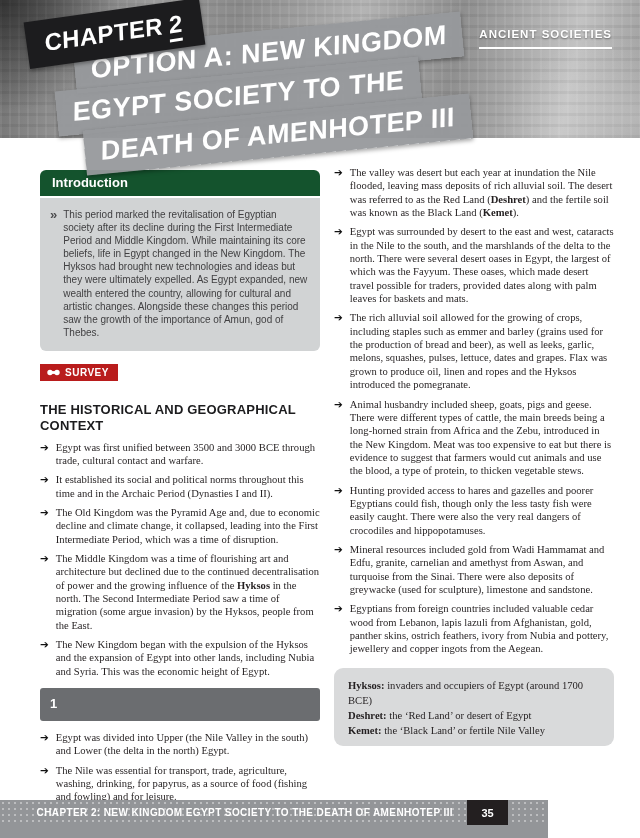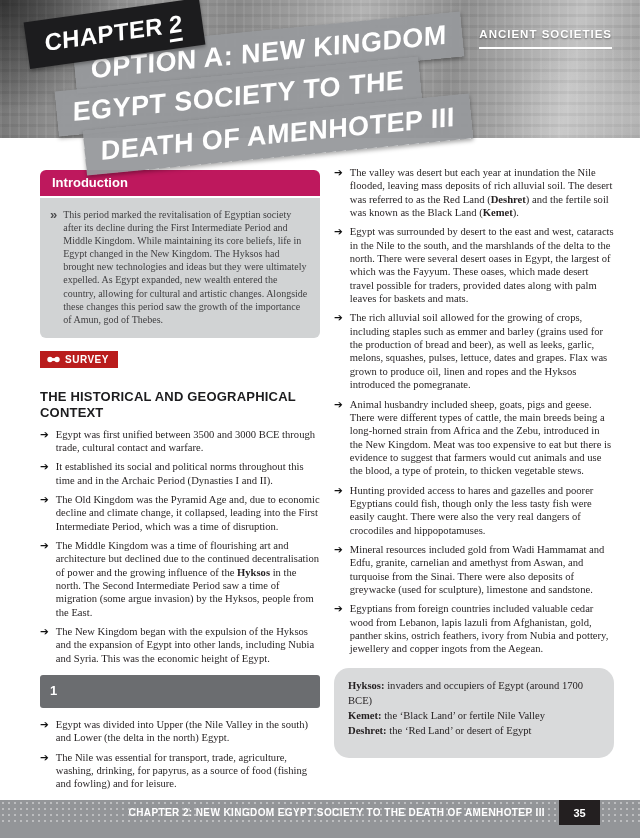--- a/index.html
+++ b/index.html
@@ -42,34 +42,34 @@
   .line3 { left:84px;  top:112px; transform:rotate(-5.5deg); }
 
   
   .content { display:flex; gap:14px; padding:0 26px 0 40px; }
   .col { width:280px; }
   .col.left  { padding-top:32px; }
   .col.right { padding-top:28px; }
 
   
   .intro-head {
-    background:#be185d; color:#fff; border-radius:6px 6px 0 0;
+    background:#14532d; color:#fff; border-radius:6px 6px 0 0;
     font-family:"Liberation Sans",sans-serif; font-weight:bold; font-size:13px;
     padding:5px 12px 6px;
   }
   .intro-body {
     background:#d1d3d4; border-radius:0 0 6px 6px; margin-top:2px;
     padding:10px 12px 12px 10px; display:flex; gap:6px;
   }
   .intro-glyph {
     font-family:"Liberation Sans",sans-serif; font-weight:bold; font-size:13px;
     color:#4d4d4f; line-height:1.1;
   }
   .intro-text {
-    font-family:Liberation Serif, serif; font-size:10px; line-height:1.31;
+    font-family:Liberation Sans, sans-serif; font-size:10px; line-height:1.31;
     color:#414042;
   }
 
   
   .survey-badge {
     display:inline-flex; align-items:center; gap:5px; margin-top:13px;
     background:#b91c1c; color:#fff; padding:3px 9px 3px 7px;
     font-family:"Liberation Sans",sans-serif; font-weight:bold; font-size:10px;
     letter-spacing:.5px;
   }
@@ -92,27 +92,27 @@
   .sec-header {
     display:flex; gap:7px; background:#6b6d70; color:#fff; border-radius:3px;
     padding:8px 10px 9px; margin:10px 0 10px;
     font-family:"Liberation Sans",sans-serif; font-weight:bold; font-size:13px;
     line-height:1.22;
   }
   .sec-header .num { flex:0 0 auto; }
 
   
   .defbox {
-    background:#d9dadb; border-radius:15px; padding:10px 14px 20px; margin-top:12px;
+    background:#d9dadb; border-radius:9px; padding:10px 14px 8px; margin-top:12px;
   }
   .defbox p { font-size:10.6px; line-height:1.42; color:#231f20; }
   .defbox b { font-weight:bold; }
 
   
-  .footer { position:absolute; left:0; bottom:0; width:640px; }
+  .footer { position:absolute; left:0; bottom:0; width:548px; }
   .footer-band {
     height:25px; background-color:#939598;
     background-image:radial-gradient(circle, rgba(255,255,255,.38) 1px, transparent 1.45px);
     background-size:6px 6px;
     display:flex; align-items:center; justify-content:flex-end; gap:14px;
     padding-right:40px;
   }
   .footer-text {
     font-family:"Liberation Sans",sans-serif; font-weight:bold; font-size:10px;
     color:#fff; letter-spacing:.4px;
@@ -240,22 +240,22 @@
             <span class="btxt">Mineral resources included gold from Wadi Hammamat and Edfu, granite, carnelian and amethyst from Aswan, and turquoise from the Sinai. There were also deposits of greywacke (used for sculpture), limestone and sandstone.</span>
           </li>
         <li>
             <span class="arrow">➔</span>
             <span class="btxt">Egyptians from foreign countries included valuable cedar wood from Lebanon, lapis lazuli from Afghanistan, gold, panther skins, ostrich feathers, ivory from Nubia and pottery, jewellery and copper ingots from the Aegean.</span>
           </li>
       </ul>
 
       <div class="defbox">
         <p><b>Hyksos:</b><span> invaders and occupiers of Egypt (around 1700 BCE)</span></p>
+        <p><b>Deshret:</b><span> the ‘Red Land’ or desert of Egypt</span></p>
         <p><b>Kemet:</b><span> the ‘Black Land’ or fertile Nile Valley</span></p>
-        <p><b>Deshret:</b><span> the ‘Red Land’ or desert of Egypt</span></p>
       </div>
 
     </div>
   </div>
 
   <div class="footer">
     <div class="footer-band">
       <span class="footer-text">CHAPTER 2: NEW KINGDOM EGYPT SOCIETY TO THE DEATH OF AMENHOTEP III</span>
       <span class="page-box">35</span>
     </div>

